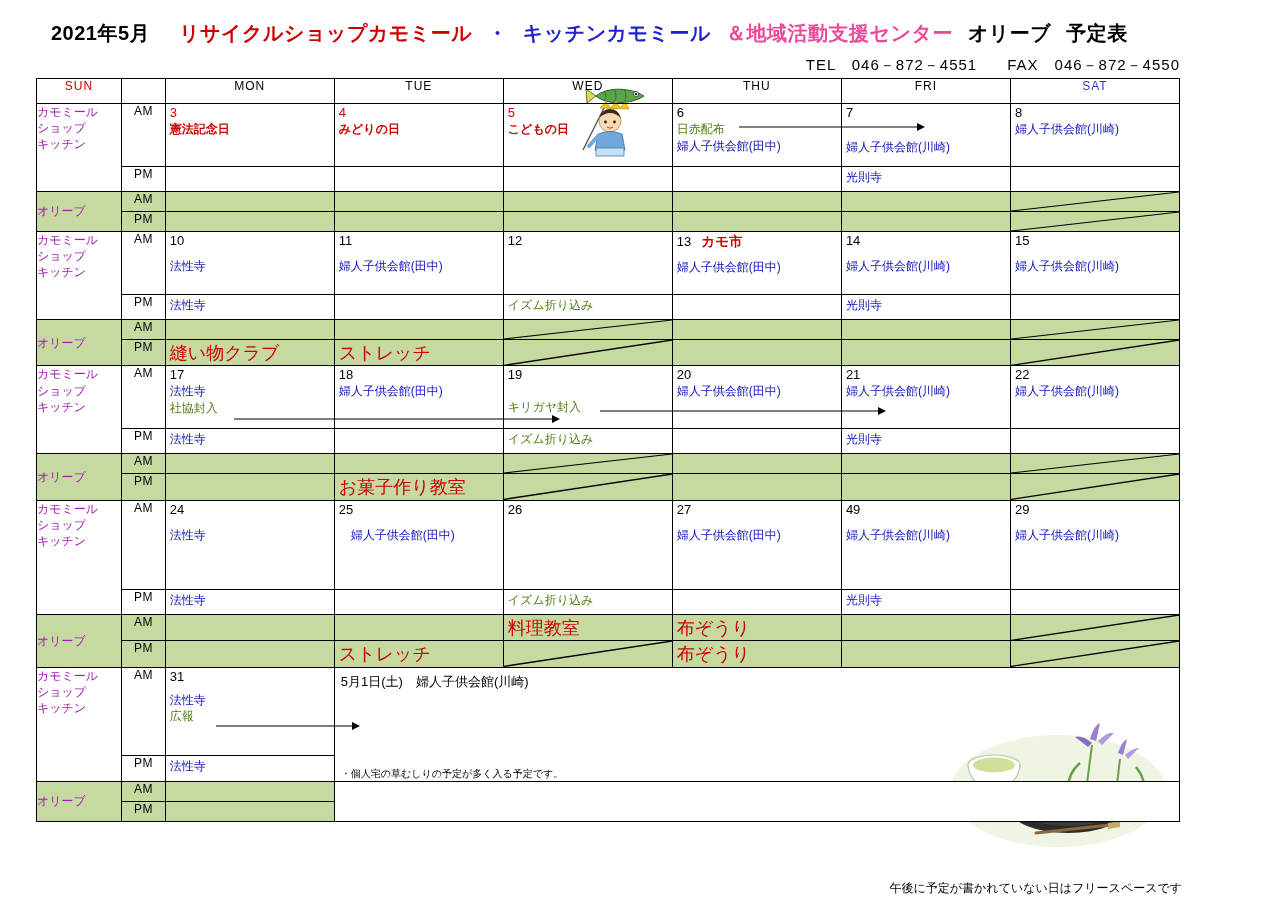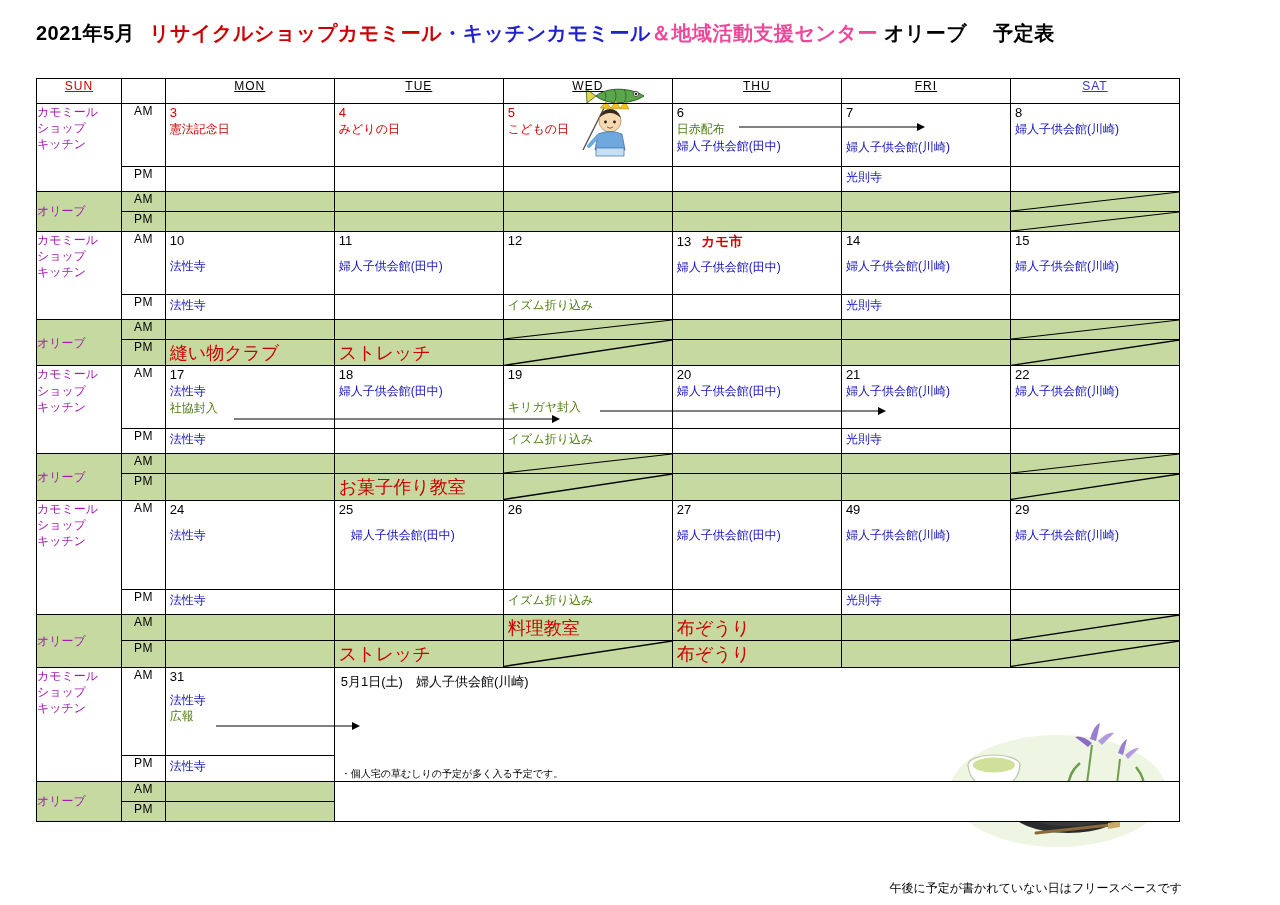--- a/index.html
+++ b/index.html
@@ -23,21 +23,21 @@
   
   .title-row {
     position: absolute;
     left: 36px;
     top: 20px;
     white-space: nowrap;
     font-size: 20px;
     font-weight: bold;
     letter-spacing: 0.5px;
   }
-  .title-row span { vertical-align: baseline; }
+  .title-row span { vertical-align: baseline; margin-left: 15px; }
   .t-date { color: #000; margin-right: 14px; }
   .t-recycle { color: #cc0000; }
   .t-kitchen { color: #2222cc; }
   .t-amp { color: #ec4899; }
   .t-olive { color: #000; margin-left: 6px; }
   .t-plan { color: #000; margin-left: 26px; }
 
   .contact {
     position: absolute;
     right: 100px;
@@ -69,21 +69,20 @@
   col.c-day   { width: 147px; }
 
   
   .hdr td {
     text-align: center;
     height: 24px;
     vertical-align: middle;
     font-size: 13px;
     font-weight: bold;
     letter-spacing: 1px;
-    text-decoration: underline;
   }
   .hdr .sun { color: #cc0000; }
   .hdr .sat { color: #3333cc; }
   .hdr .wd  { color: #000; }
   .hdr .blank { border-top: 1px solid #000; }
 
   
   .rowlabel {
     color: #a21caf;
     font-size: 11.5px;
@@ -119,21 +118,21 @@
     font-size: 13.5px;
   }
   .ev {
     padding: 1px 0 0 4px;
     line-height: 1.3;
     font-size: 12px;
     white-space: nowrap;
   }
   .ev.blue { color: #1111bb; }
   .ev.black { color: #4d7c0f; }
-  .ev.red { color: #cc0000; }
+  .ev.red { color: #cc0000; font-weight: bold; }
   .ev.green-bg { color: #cc0000; }
   .am-cell-tall { height: 62px; }
   .pm-cell { height: 24px; margin-left: 44px; }
   .pm-cell .ev { padding-top: 3px; }
 
   
   .oliverow td { background: #c5d9a0; height: 19px; }
   .oliverow td.ampm { background: #c5d9a0; }
   .oliverow td.rowlabel { background: #c5d9a0; }
   .oliverow .ev { padding-top: 2px; font-size: 18px; }
@@ -181,20 +180,23 @@
 </style>
 </head>
 <body>
 
 <div class="page">
 
   <div class="title-row">
     <span class="t-date">2021年5月</span><span class="t-recycle">リサイクルショップカモミール</span><span class="t-kitchen">・</span><span class="t-kitchen">キッチンカモミール</span><span class="t-amp">＆地域活動支援センター</span><span class="t-olive">オリーブ</span><span class="t-plan">予定表</span>
   </div>
 
+  <div class="contact">
+    <span>TEL　046－872－4551</span><span class="fax">FAX　046－872－4550</span>
+  </div>
 
   <div class="koinobori">
     <svg viewBox="0 0 96 84" width="96" height="84">
       <rect x="0" y="0" width="96" height="84" fill="#ffffff"></rect>
 
       <line x1="23" y1="72" x2="44" y2="30" stroke="#555" stroke-width="1.4"></line>
 
       <g>
         <path d="M36 18 C48 8, 72 10, 84 18 C72 26, 48 28, 36 18 Z" fill="#5aa64b" stroke="#2d5f24" stroke-width="1"></path>
         <path d="M36 18 L26 11 L27 25 Z" fill="#e0d84a" stroke="#2d5f24" stroke-width="0.8"></path>

